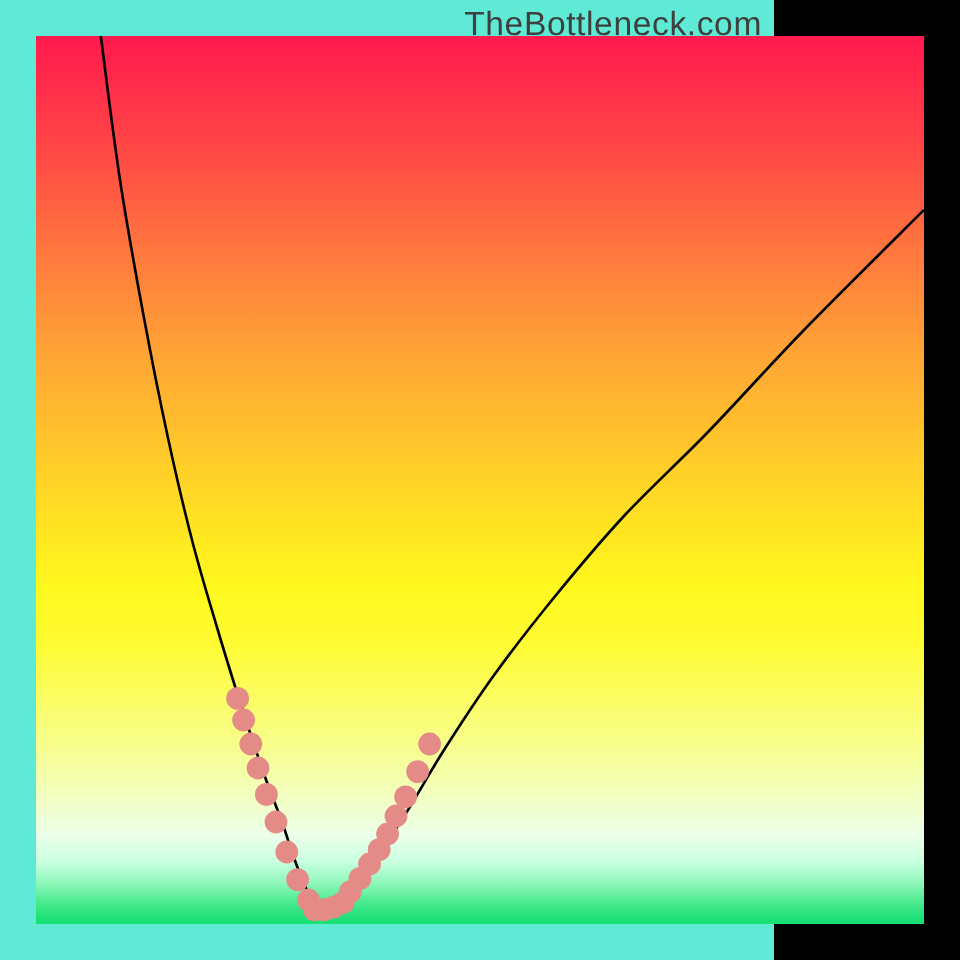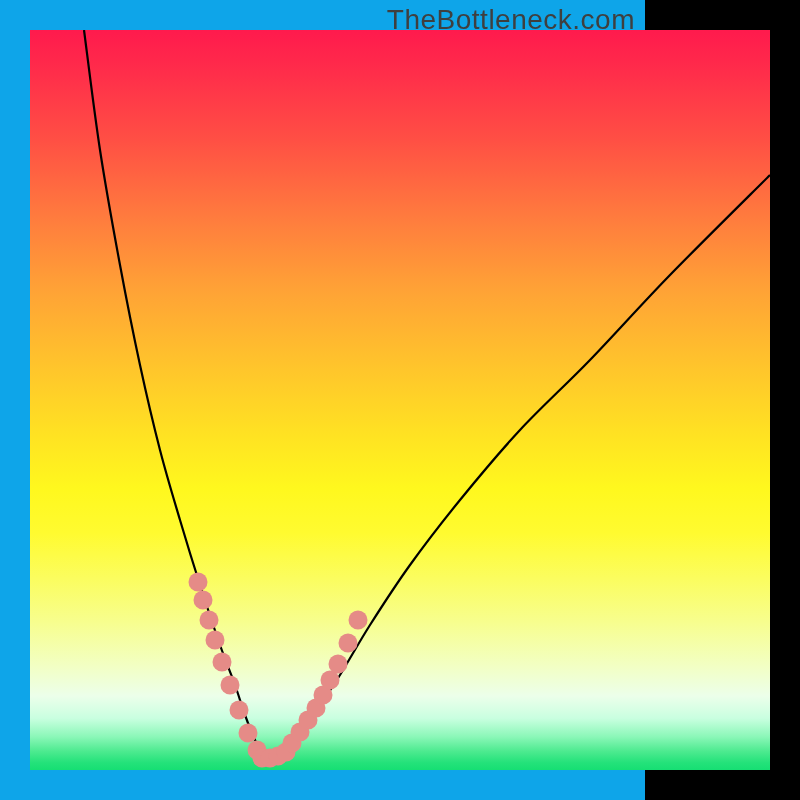--- a/index.html
+++ b/index.html
@@ -1,20 +1,20 @@
 <!DOCTYPE html>
 <html><head>
 <meta charset="utf-8">
 <style>
   * { margin: 0; padding: 0; box-sizing: border-box; }
   html, body { width: 800px; height: 800px; overflow: hidden; background: #000; }
   .outer {
     width: 645px;
     height: 800px;
-    background: #0ea5e9;
+    background: #5eead4;
     position: relative;
   }
   .watermark {
     position: absolute;
     top: 4px;
     right: 10px;
     font-family: Arial, Helvetica, sans-serif;
     font-size: 28px;
     font-weight: 500;
     color: #3f3f3f;

